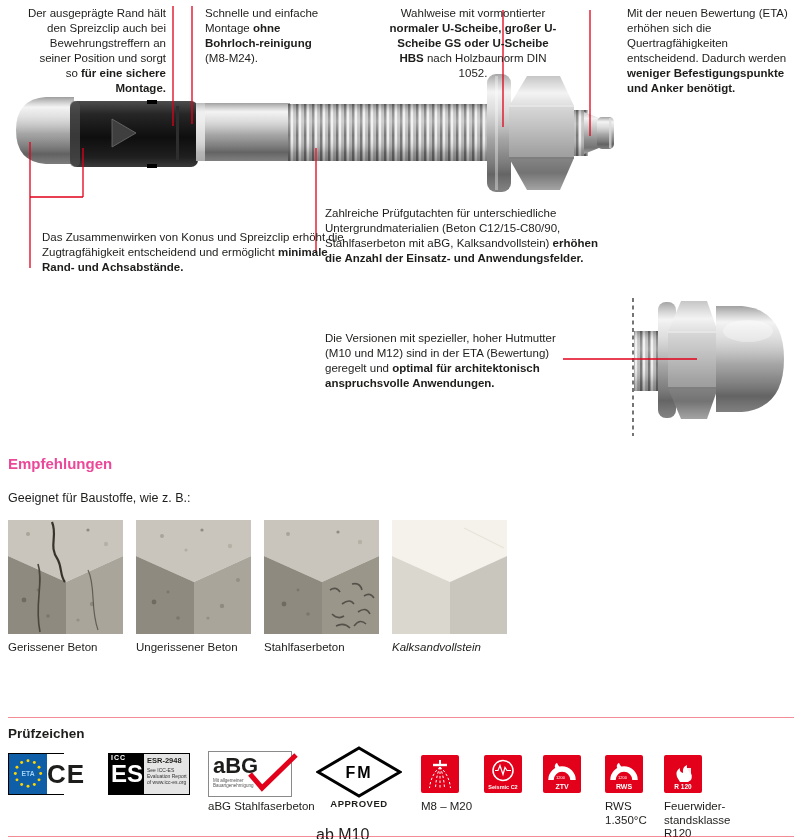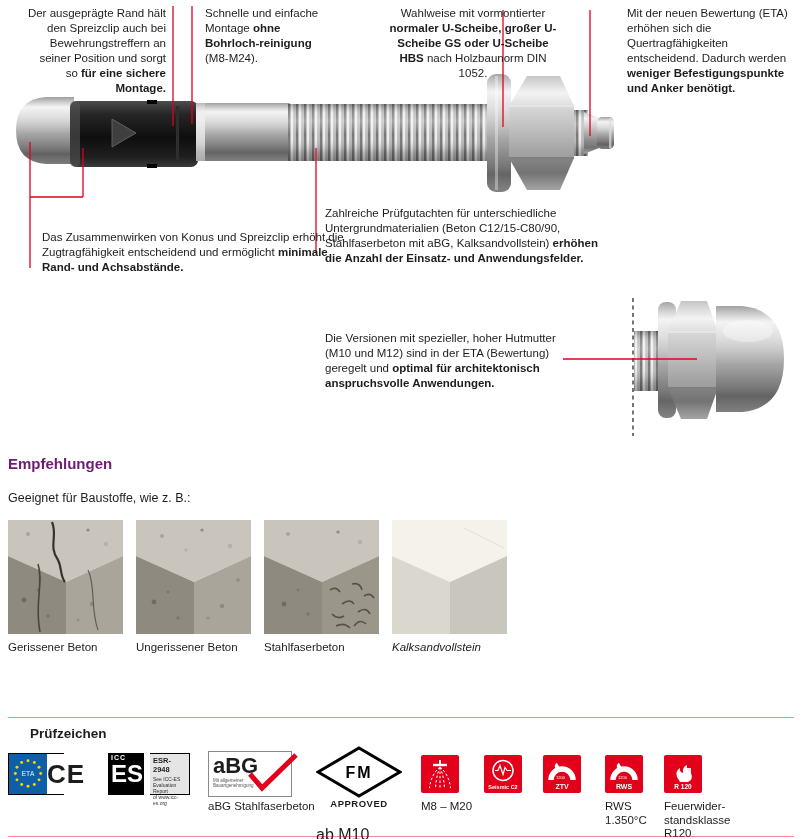--- a/index.html
+++ b/index.html
@@ -9,37 +9,37 @@
   .hero{position:absolute;left:0;top:0;}
   .ann{position:absolute;font-size:11.5px;line-height:15px;}
   .ann b{font-weight:700;}
   .a-top1{left:26px;top:6px;width:140px;text-align:right;}
   .a-top2{left:205px;top:6px;width:132px;}
   .a-top3{left:384px;top:6px;width:178px;text-align:center;}
   .a-top4{left:627px;top:6px;width:172px;}
   .a-midleft{left:42px;top:230px;width:304px;}
   .a-midright{left:325px;top:206px;width:292px;}
   .a-capnut{left:325px;top:331px;width:250px;}
-  .rec-title{position:absolute;left:8px;top:455px;font-size:15px;font-weight:700;color:#701a75;}
+  .rec-title{position:absolute;left:8px;top:455px;font-size:15px;font-weight:700;color:#ec4899;}
   .rec-sub{position:absolute;left:8px;top:491px;font-size:12.5px;}
   .tile{position:absolute;top:520px;width:115px;height:114px;}
   .t1{left:8px;} .t2{left:136px;} .t3{left:264px;} .t4{left:392px;font-style:italic;}
   .mat-cap{position:absolute;top:641px;font-size:11.5px;}
   .rule{position:absolute;left:8px;width:786px;height:1px;background:rgba(226,0,26,.45);}
   .rule-top{top:717px;} .rule-bottom{top:836px;}
-  .pz-title{position:absolute;left:8px;top:726px;font-size:13.5px;font-weight:700;margin-left:22px;}
+  .pz-title{position:absolute;left:8px;top:726px;font-size:13.5px;font-weight:700;}
   .cap{position:absolute;font-size:11.5px;line-height:13.5px;}
   
   .ce{position:absolute;left:8px;top:753px;width:56px;height:42px;border:1.5px solid #000;
       display:flex;box-sizing:border-box;}
   .ce-blue{width:38px;height:100%;background:#0f5ea8;}
   .ce-white{flex:1;background:#fff;display:flex;align-items:center;justify-content:center;
       font-size:26px;font-weight:700;letter-spacing:1px;}
   
-  .icc{position:absolute;left:108px;top:753px;width:82px;height:42px;display:flex;gap:6px;}
+  .icc{position:absolute;left:108px;top:753px;width:82px;height:42px;display:flex;}
   .icc-left{width:36px;background:#000;color:#fff;padding:1px 0 0 3px;box-sizing:border-box;}
   .icc-top{display:block;font-size:7px;font-weight:700;letter-spacing:1px;}
   .icc-es{display:block;font-size:24px;font-weight:700;line-height:26px;}
   .icc-right{flex:1;border:1.5px solid #000;border-left:none;box-sizing:border-box;
       padding:2px 2px 0 3px;background:#e5e5e5;}
   .icc-esr{font-size:7.5px;font-weight:700;margin-bottom:1.5px;}
   .icc-note{font-size:5px;line-height:6px;color:#333;}
   
   .abg{position:absolute;left:208px;top:751px;width:84px;height:46px;border:1px solid #8a8a8a;
       box-sizing:border-box;background:#fff;padding:1px 3px 0 4px;}

